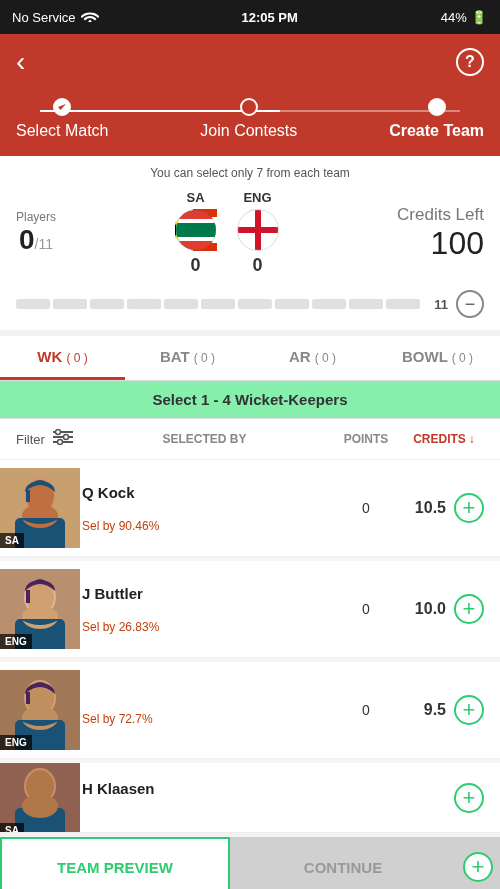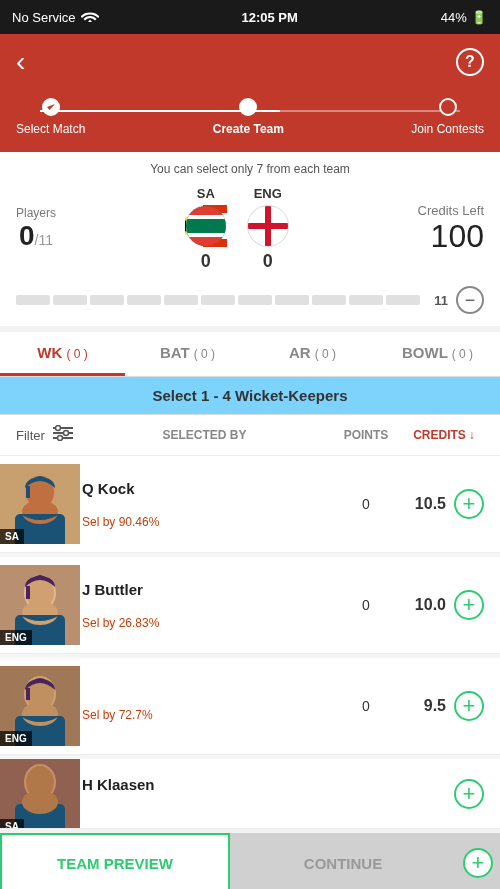--- a/index.html
+++ b/index.html
@@ -67,21 +67,21 @@
     .step-dot {
       width: 18px;
       height: 18px;
       border-radius: 50%;
       border: 2px solid white;
       background: #c0392b;
       margin-bottom: 6px;
     }
     .step-dot.active { background: white; }
     .step-dot.done { background: white; display: flex; align-items: center; justify-content: center; }
-    .step-label { font-size: 12px; color: white; font-weight: 500; }
+    .step-label { font-size: 16px; color: white; font-weight: 500; }
     .step-label.active { font-weight: 700; }
 
     
     .team-info-bar {
       background: white;
       padding: 10px 16px 6px;
       text-align: center;
     }
     .team-info-bar .hint {
       font-size: 12px;
@@ -166,21 +166,21 @@
       border-bottom: 3px solid transparent;
     }
     .tab.active {
       color: #c0392b;
       border-bottom: 3px solid #c0392b;
     }
     .tab span { font-size: 12px; font-weight: 400; }
 
     
     .section-title {
-      background: #7dd3fc;
+      background: #86efac;
       text-align: center;
       padding: 10px;
       font-size: 15px;
       font-weight: 600;
       color: #333;
       border-bottom: 1px solid #ddd;
     }
 
     
     .filter-row {
@@ -326,26 +326,26 @@
   <div class="steps-line-active"></div>
   <div class="step">
     <div class="step-dot done">
       <svg width="10" height="8" viewBox="0 0 10 8" fill="#c0392b">
           <path d="M1 4 L3.5 7 L9 1"></path>
         </svg>
     </div>
     <span class="step-label">Select Match</span>
   </div>
   <div class="step">
+    <div class="step-dot"></div>
+    <span class="step-label">Join Contests</span>
+  </div>
+  <div class="step">
     <div class="step-dot active"></div>
     <span class="step-label active">Create Team</span>
-  </div>
-  <div class="step">
-    <div class="step-dot"></div>
-    <span class="step-label">Join Contests</span>
   </div>
 </div>
 
 <div class="team-info-bar">
   <div class="hint">You can select only 7 from each team</div>
   <div class="team-row">
 
     <div class="players-section">
       <div style="font-size:12px;color:#777;">Players</div>
       <div>
@@ -393,21 +393,21 @@
             <rect x="0" y="0" width="42" height="42" fill="white"></rect>
             <rect x="18" y="0" width="6" height="42" fill="#CF142B"></rect>
             <rect x="0" y="18" width="42" height="6" fill="#CF142B"></rect>
           </g>
         </svg>
         <span style="font-size:18px;font-weight:700;color:#333;">0</span>
       </div>
     </div>
 
     <div class="credits-section">
-      <div style="font-size:13px;color:#777;">Credits Left</div>
+      <div style="font-size:17px;color:#777;">Credits Left</div>
       <div style="font-size:32px;font-weight:400;color:#222;">100</div>
     </div>
   </div>
 </div>
 
 <div class="slot-bar">
   <div class="slots" id="slots-container">
   <div class="slot"></div>
       <div class="slot"></div>
       <div class="slot"></div>

